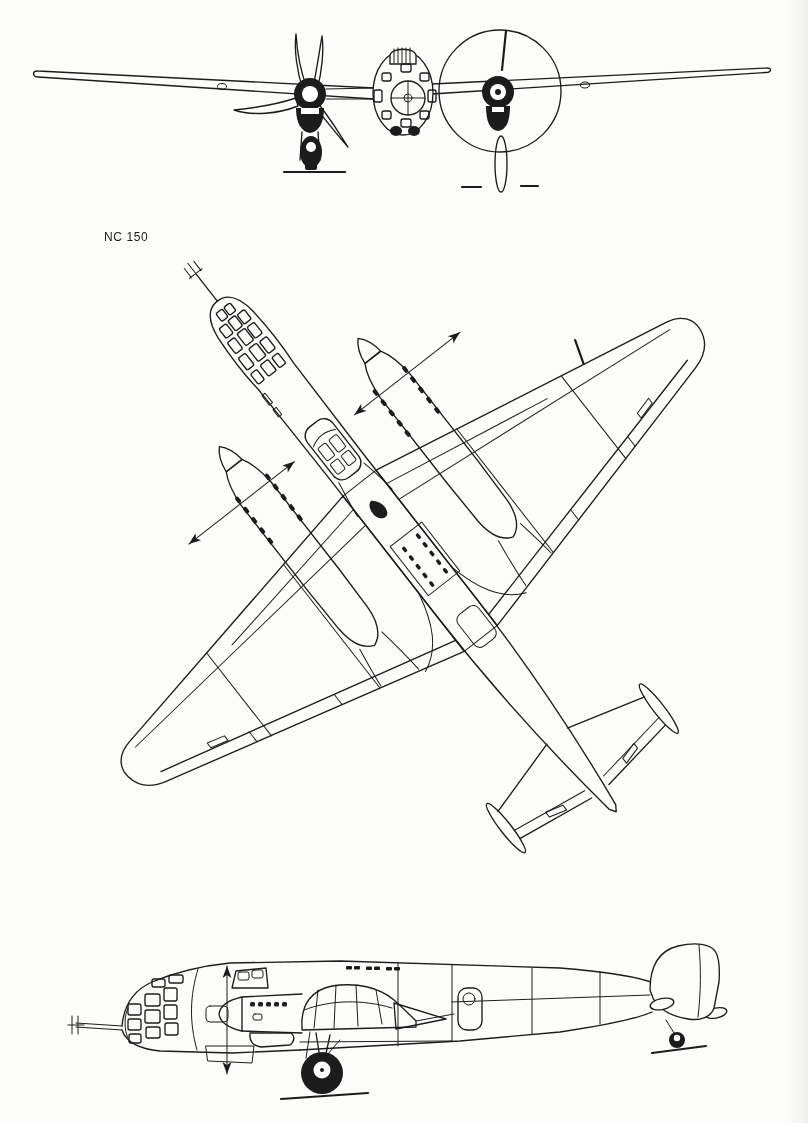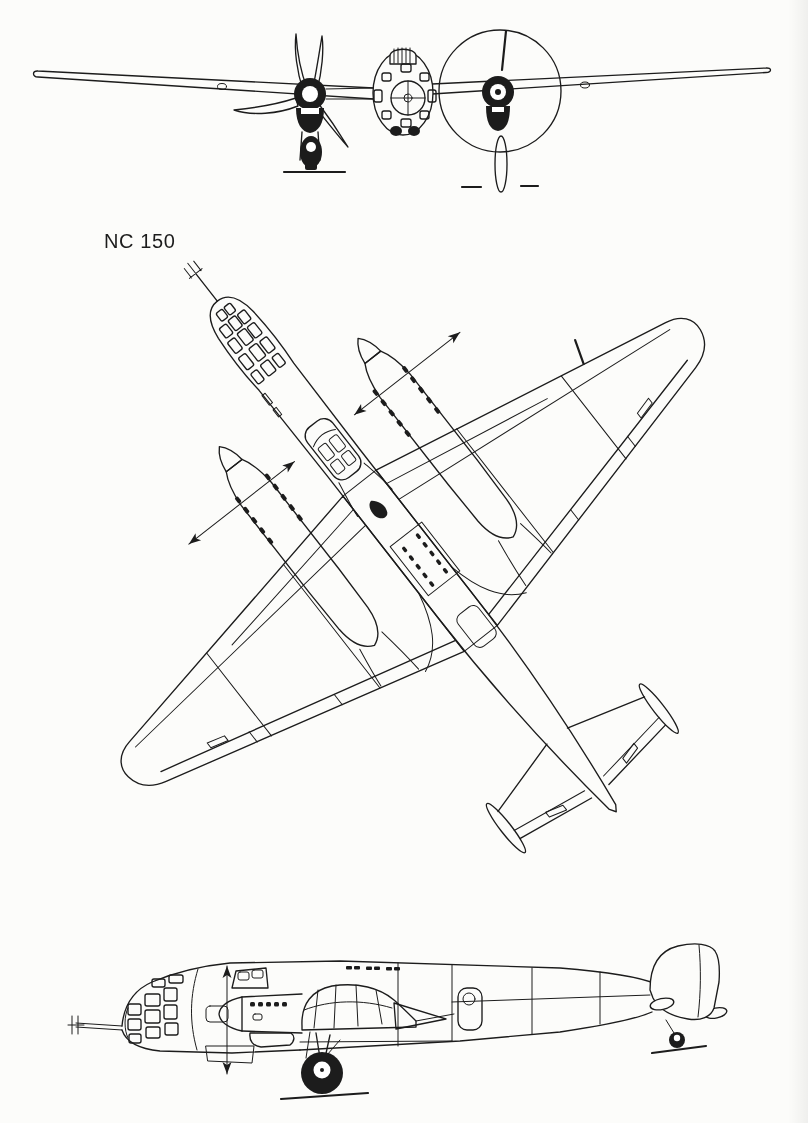--- a/index.html
+++ b/index.html
@@ -16,21 +16,21 @@
     stroke:var(--ink); stroke-width:1.35; fill:none;
     stroke-linecap:round; stroke-linejoin:round;
   }
   .drawing .f  { fill:var(--ink); stroke:none; }
   .drawing .w  { fill:var(--paper); }
   .drawing .wh { fill:#fff; stroke:none; }
   .drawing .thin { stroke-width:1; }
   .drawing .th2  { stroke-width:2.2; }
   .designation {
     position:absolute; left:104px; top:230px;
-    font-size:20px; letter-spacing:0.6px; color:var(--ink);
+    font-size:12px; letter-spacing:0.6px; color:var(--ink);
   }
 </style>
 </head>
 <body>
 
 <div class="page">
 
 <svg class="drawing" width="808" height="1123" viewBox="0 0 808 1123">
 
   <g>

